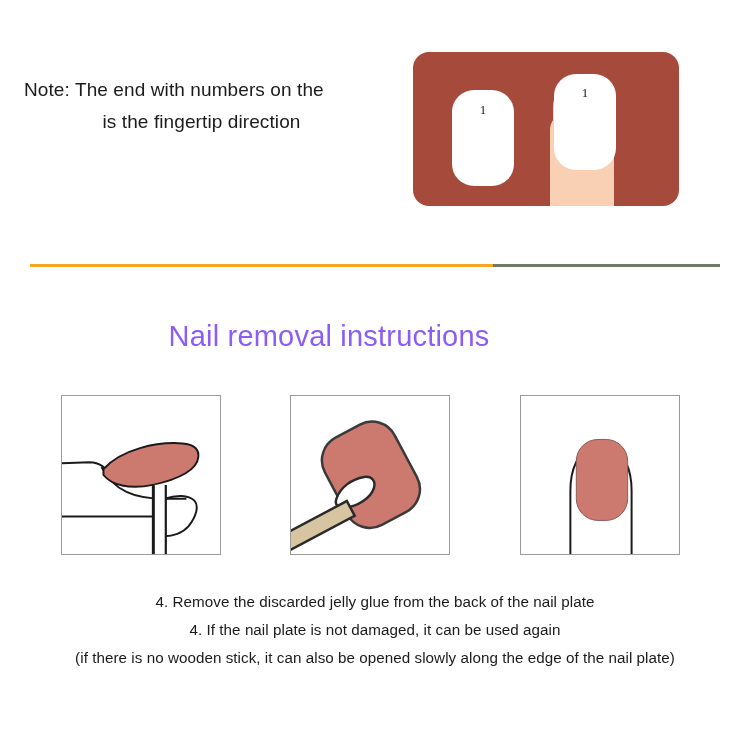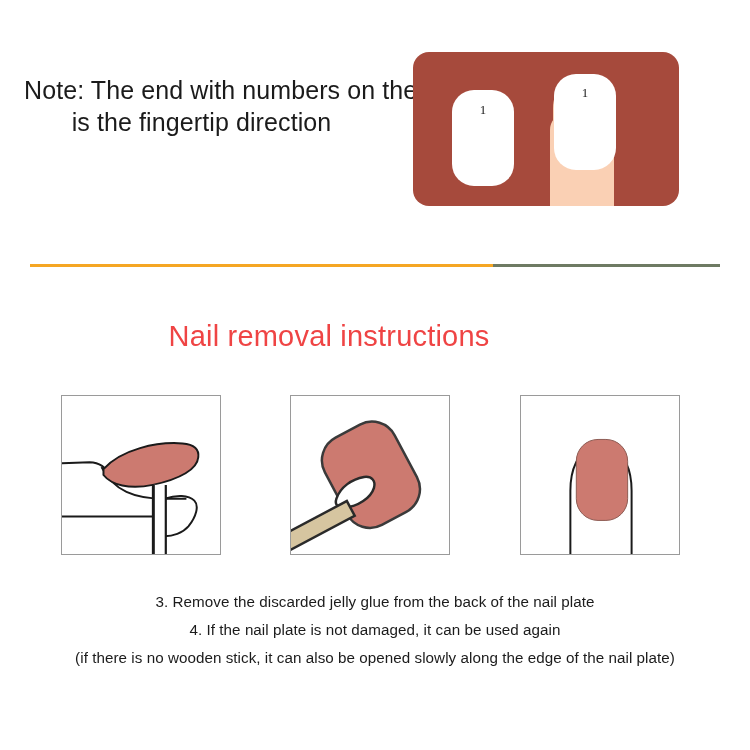--- a/index.html
+++ b/index.html
@@ -27,21 +27,21 @@
   }
 
   .note-block {
     position: absolute;
     left: 14px;
     top: 74px;
     width: 375px;
     text-align: center;
   }
   .note-line {
-    font-size: 25px;
+    font-size: 19px;
     line-height: 32px;
     color: #1b1b1b;
     white-space: nowrap;
     letter-spacing: 0.1px;
   }
   .note-line.l1 { text-align: left; padding-left: 10px; }
   .note-line.l2 { text-align: center; padding-left: 16px; }
   .note-line.l3 { text-align: center; padding-left: 0px; }
 
   
@@ -85,21 +85,21 @@
   }
 
   
   .section-title {
     position: absolute;
     left: 0;
     top: 320px;
     width: 658px;
     text-align: center;
     font-size: 29px;
-    color: #ef4444;
+    color: #8b5cf6;
     letter-spacing: 0.2px;
   }
 
   
   .steps-row {
     position: absolute;
     left: 61px;
     top: 395px;
     width: 628px;
     height: 165px;
@@ -222,16 +222,16 @@
 
       <path d="M50,160 L50,96 C50,74 58,58 72,50" fill="none" stroke="#1a1a1a" stroke-width="2"></path>
       <path d="M112,160 L112,96 C112,74 104,58 90,50" fill="none" stroke="#1a1a1a" stroke-width="2"></path>
 
       <rect x="56" y="44" width="52" height="82" rx="22" ry="22" fill="#CC7A70" stroke="#8c5a52" stroke-width="1"></rect>
     </svg>
   </div>
 </div>
 
 <div class="instructions">
-  <div class="instr-line">3. Remove the discarded jelly glue from the back of the nail plate</div>
+  <div class="instr-line">4. Remove the discarded jelly glue from the back of the nail plate</div>
   <div class="instr-line">4. If the nail plate is not damaged, it can be used again</div>
   <div class="instr-line">(if there is no wooden stick, it can also be opened slowly along the edge of the nail plate)</div>
 </div>
 
 </body></html>

